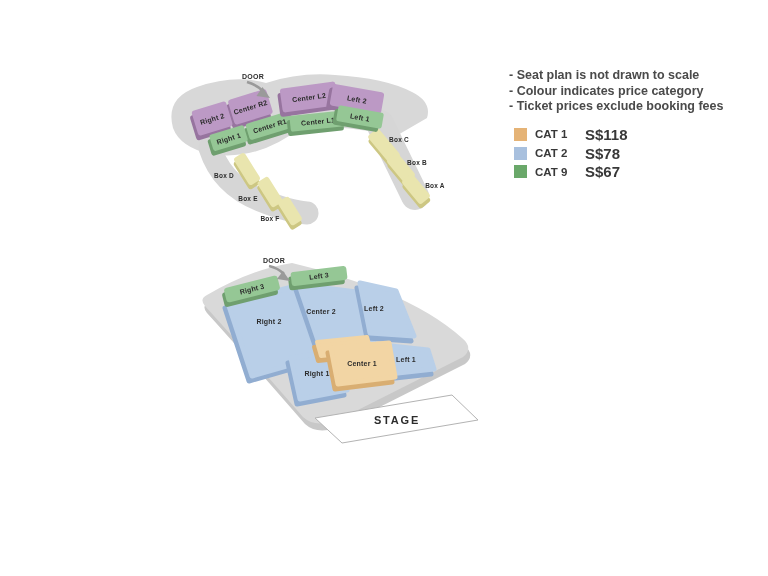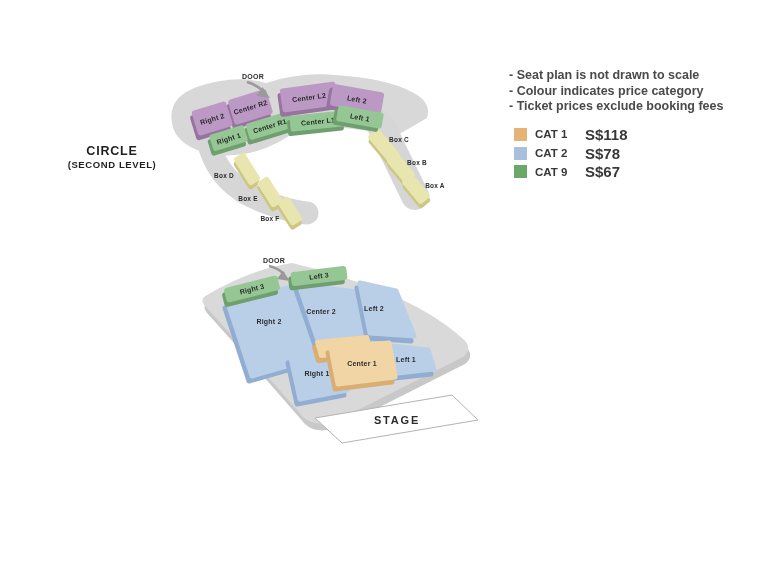--- a/index.html
+++ b/index.html
@@ -20,24 +20,20 @@
   .t7{font-size:7px;letter-spacing:0.2px;}
   .t65{font-size:6.5px;letter-spacing:0.2px;}
   .t11{font-size:11px;letter-spacing:1.8px;}
 </style>
 </head>
 <body>
 
 <div class="canvas">
 
   
-  <div class="level-title" id="circle-title">
-    <div class="big">CIRCLE</div>
-    <div class="small">(SECOND LEVEL)</div>
-  </div>
 
   
   <div class="notes">
     <div>- Seat plan is not drawn to scale</div>
     <div>- Colour indicates price category</div>
     <div>- Ticket prices exclude booking fees</div>
   </div>
 
   
   <div class="legend">

